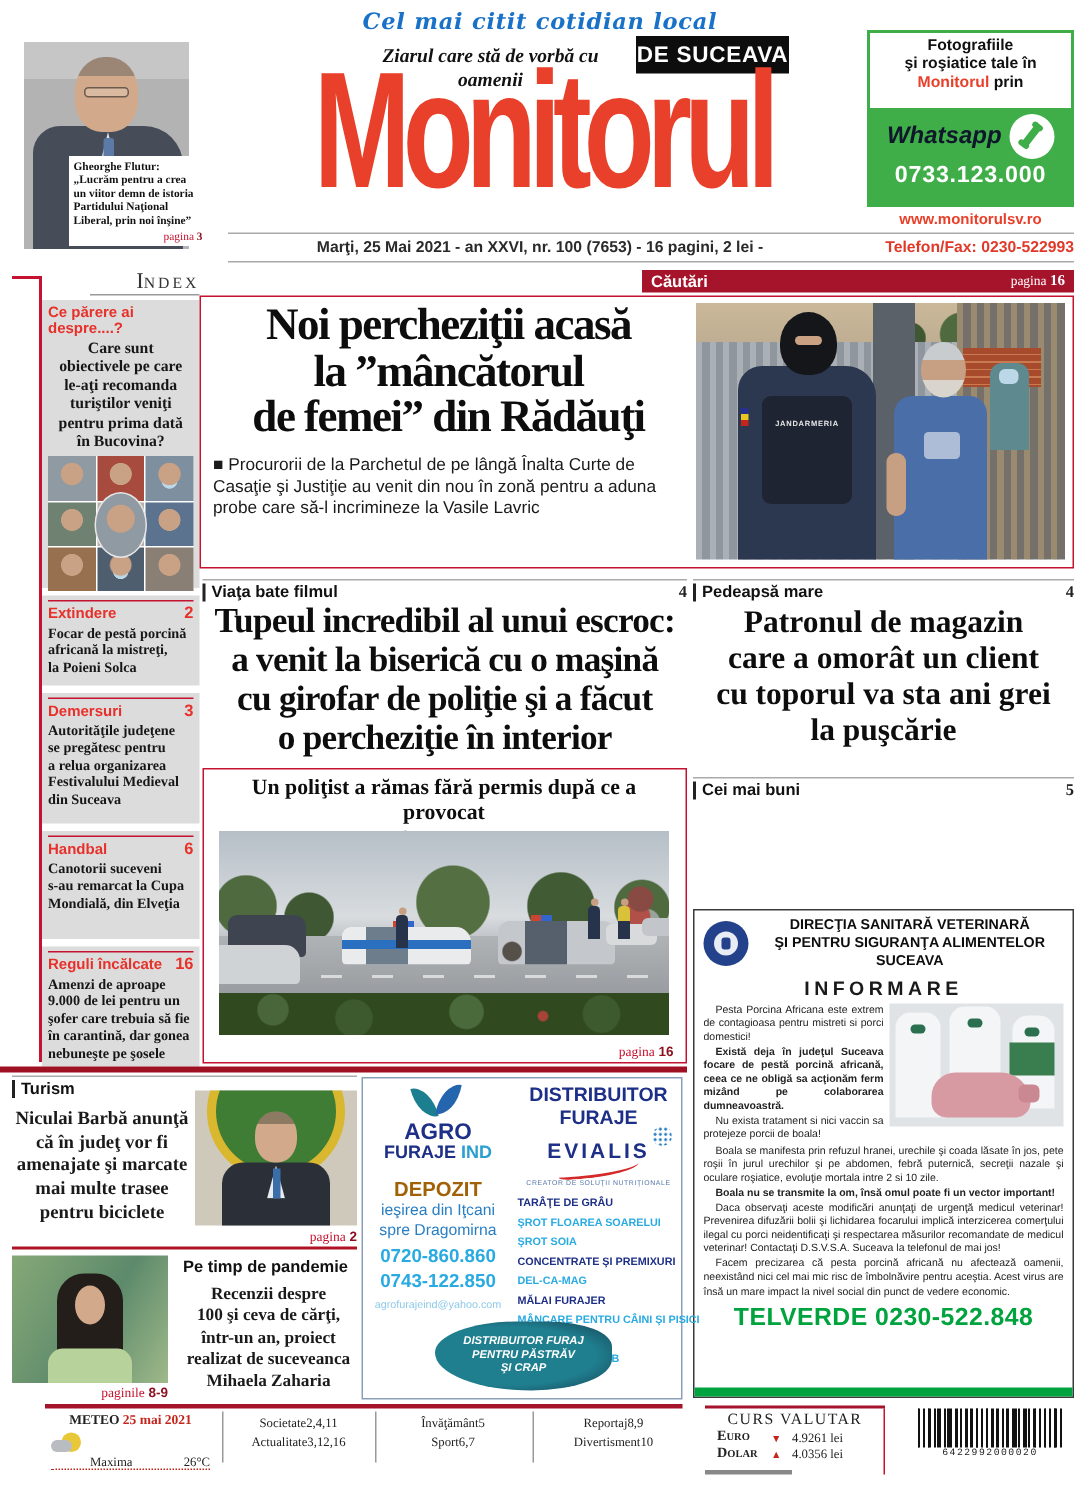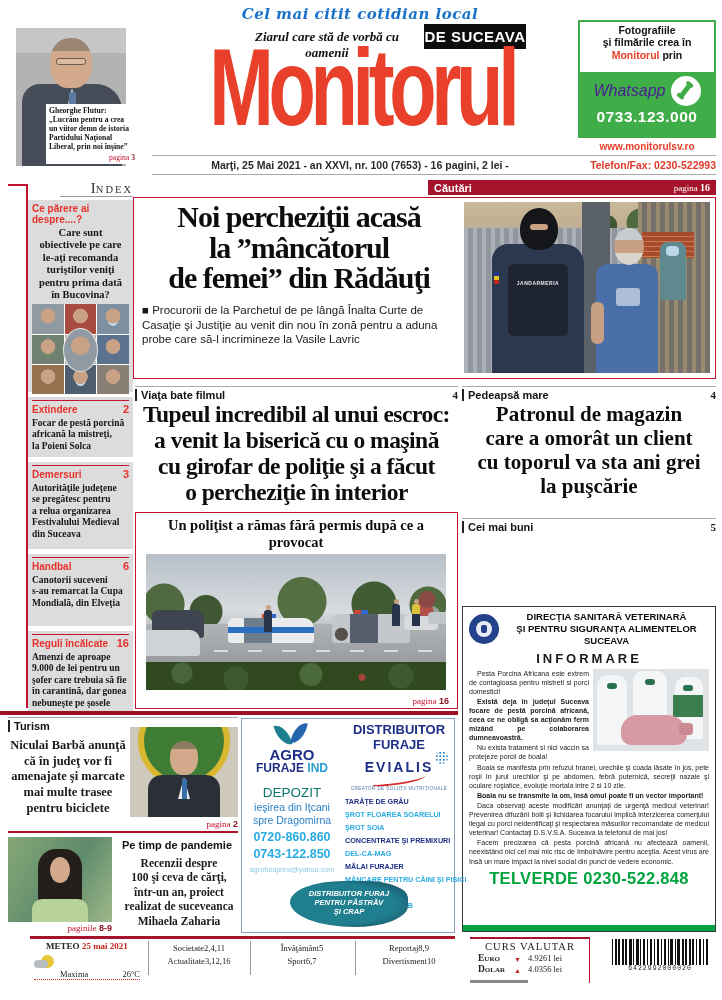--- a/index.html
+++ b/index.html
@@ -36,21 +36,21 @@
     font-weight:bold; font-size:15px; text-align:center; line-height:25px; letter-spacing:.5px; }
   .masthead-title { left:150px; top:34px; width:424px; text-align:center; }
   .masthead-title span { display:inline-block; font-weight:bold; font-size:102px; line-height:.98;
     color:#e8402a; letter-spacing:-7px; transform:scale(.76,1.08); transform-origin:center top; }
 
   .wa-box { left:578px; top:20px; width:138px; height:118px; border:2px solid #3fae49; background:#fff; }
   .wa-top { padding:2px 2px 1px; text-align:center; font-weight:bold; font-size:10.5px; line-height:1.18; color:#111; }
   .wa-top .brand { color:#e8402a; }
   .wa-green { position:absolute; left:0; bottom:0; width:100%; height:64px; background:#3fae49; }
   .wa-row { display:flex; align-items:center; justify-content:center; gap:5px; padding-top:4px; }
-  .wa-app { color:#4c1d95; font-weight:normal; font-style:italic; font-size:16px; }
+  .wa-app { color:#0f172a; font-weight:bold; font-style:italic; font-size:16px; }
   .wa-circle { width:30px; height:30px; background:#fff; border-radius:50%; position:relative; }
   .wa-phone { position:absolute; left:12px; top:6px; width:5px; height:17px; background:#3fae49; border-radius:3px; transform:rotate(38deg); }
   .wa-phone:before, .wa-phone:after { content:""; position:absolute; width:8px; height:4px; background:#3fae49; border-radius:2px; left:-2px; }
   .wa-phone:before { top:-1px; } .wa-phone:after { bottom:-1px; }
   .wa-number { text-align:center; color:#fff; font-weight:bold; font-size:15.5px; letter-spacing:.5px; margin-top:2px; }
   .website { left:578px; top:141px; width:138px; text-align:center; color:#e8402a; font-weight:bold; font-size:10px; }
 
   .rule { background:#a9a9a9; height:1px; }
   .dateline { left:150px; top:159px; width:420px; text-align:center; font-weight:bold; font-size:10.5px; color:#2a2a2a; }
   .phonefax { left:556px; top:159px; width:160px; text-align:right; color:#e0392a; font-weight:bold; font-size:10.5px; }
@@ -217,21 +217,21 @@
   .pand-text { left:120px; top:856px; width:118px; font-family:"Liberation Serif",serif; font-weight:bold;
     font-size:11.5px; line-height:1.25; text-align:center; white-space:pre-line; }
 
   
   .agro { left:241px; top:718px; width:214px; height:215px; border:1px solid #8aa0b8; background:#fff; }
   .ag-left { position:absolute; left:0; top:0; width:100px; height:100%; }
   .ag-leaf { position:absolute; left:34px; top:5px; width:14px; height:22px; background:#1b7f8f; border-radius:0 100% 0 100%; transform:rotate(-14deg); }
   .ag-leaf2 { position:absolute; left:50px; top:3px; width:14px; height:22px; background:#2565ae; border-radius:100% 0 100% 0; transform:rotate(10deg); }
   .ag-name { position:absolute; left:0; top:28px; width:100%; text-align:center; font-weight:bold; font-size:15px; color:#1d2f86; line-height:1.0; }
   .ag-name .ind { color:#2a9fd0; }
-  .ag-depozit { position:absolute; left:0; top:66px; width:100%; text-align:center; font-weight:normal; font-size:13.5px; color:#0f766e; }
+  .ag-depozit { position:absolute; left:0; top:66px; width:100%; text-align:center; font-weight:bold; font-size:13.5px; color:#a16207; }
   .ag-addr { position:absolute; left:0; top:82px; width:100%; text-align:center; font-size:10.5px; color:#2a7fc4; line-height:1.2; }
   .ag-phones { position:absolute; left:0; top:110px; width:100%; text-align:center; font-weight:bold; font-size:12.5px; color:#29abe2; line-height:1.35; }
   .ag-email { position:absolute; left:0; top:146px; width:100%; text-align:center; font-size:7.2px; color:#8ecae8; }
   .ag-right { position:absolute; left:100px; top:0; width:114px; height:100%; }
   .ag-dist { text-align:center; font-weight:bold; font-size:13px; color:#1d2f86; line-height:1.15; margin-top:4px; }
   .ev-wrap { position:relative; margin-top:6px; text-align:center; }
   .ev-name { font-weight:bold; font-size:14px; letter-spacing:2px; color:#1d2f86; }
   .ev-globe { position:absolute; right:8px; top:-8px; width:13px; height:13px; border-radius:50%;
     background-image:radial-gradient(circle, #2a7fc4 .8px, transparent 1.2px); background-size:3.5px 3.5px; }
   .ev-swoosh { width:54px; height:10px; margin:0 auto; border-bottom:2.5px solid #d42a2a; border-radius:0 0 100% 30%; transform:rotate(-5deg); }
@@ -297,21 +297,21 @@
   <div class="abs tagline-script">Cel mai citit cotidian local</div>
   <div class="abs tagline-serif">Ziarul care stă de vorbă cu oamenii</div>
   <div class="abs desuceava">DE SUCEAVA</div>
   <div class="abs masthead-title">
     <span>Monitorul</span>
   </div>
 
   <div class="abs wa-box">
     <div class="wa-top">
       <div>Fotografiile</div>
-      <div>şi filmările crea în</div>
+      <div>şi roşiatice tale în</div>
       <div><span class="brand">Monitorul</span><span> prin</span></div>
     </div>
     <div class="wa-green">
       <div class="wa-row">
         <span class="wa-app">Whatsapp</span>
         <span class="wa-circle">
             <span class="wa-phone"></span>
           </span>
       </div>
       <div class="wa-number">0733.123.000</div>

